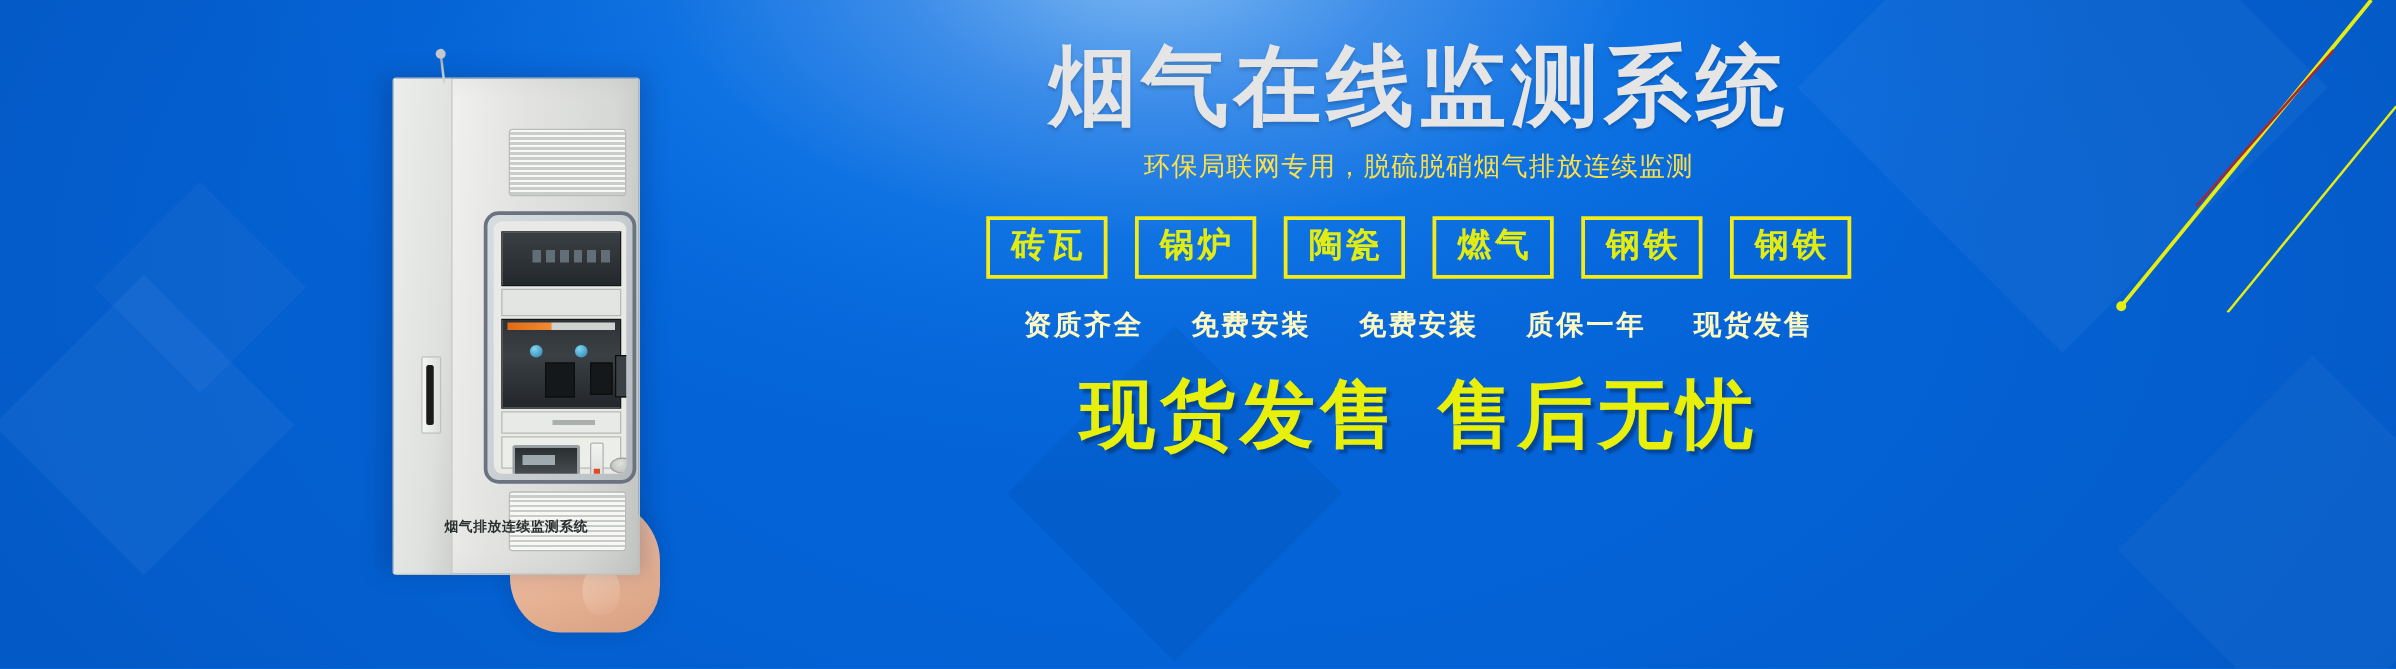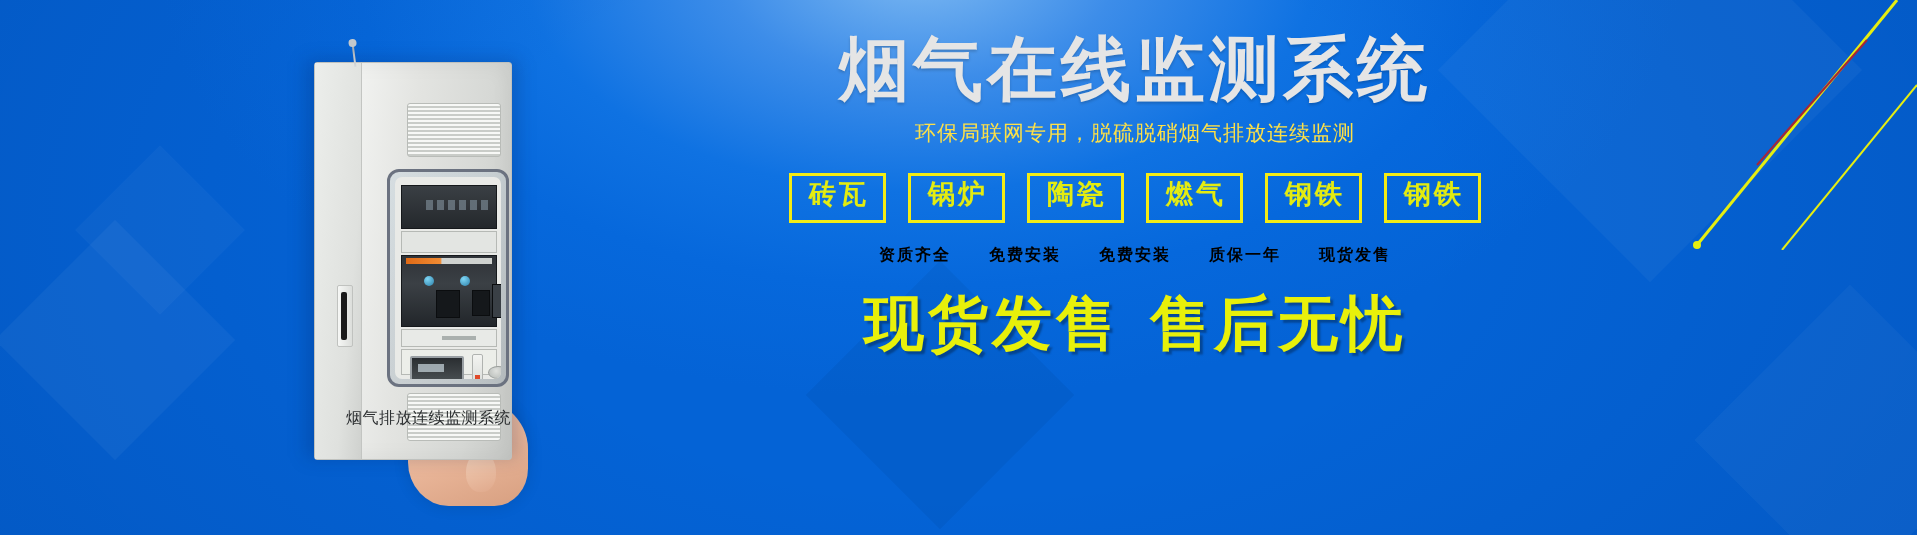--- a/index.html
+++ b/index.html
@@ -165,25 +165,25 @@
     border:1px solid #b0b3b0;border-radius:2px;
   }
   .tube:after{content:"";position:absolute;left:2px;bottom:3px;width:5px;height:9px;background:#e04a2a;}
   .dial{
     position:absolute;left:86px;top:16px;width:18px;height:11px;border-radius:50%;
     background:radial-gradient(circle at 40% 35%,#dfe1de,#a9aeab);
     border:1px solid #9a9e9b;
   }
   .cap-label{
     position:absolute;left:0;right:0;bottom:30px;
-    text-align:right;
-    font-size:16px;
+    text-align:center;
+    font-size:11px;
     letter-spacing:.5px;
     color:#2c2f31;
-    font-weight:normal;
+    font-weight:bold;
     font-family:"DejaVu Sans",sans-serif;
   }
 
   
   #copy{
     position:absolute;
     left:590px; top:34px;
     width:1080px;
   }
   .main-title{
@@ -214,31 +214,31 @@
   }
   .tag{
     border:3px solid #f4ec14;
     color:#e3ec10;
     font-size:27px;
     font-weight:bold;
     letter-spacing:3px;
     padding:6px 14px 8px 17px;
     line-height:1.1;
     white-space:nowrap;
-    font-family:Liberation Mono, monospace;
+    font-family:Liberation Sans, sans-serif;
   }
   .feat-row{
     display:flex;
     justify-content:center;
     gap:38px;
     margin:22px 0 0 10px;
   }
   .feat{
-    color:#000000;
-    font-size:16px;
+    color:#fef9c3;
+    font-size:22px;
     font-weight:bold;
     letter-spacing:2px;
     white-space:nowrap;
     font-family:"DejaVu Sans",sans-serif;
   }
   .slogan-row{
     display:flex;
     justify-content:center;
     gap:30px;
     margin:26px 0 0 10px;

